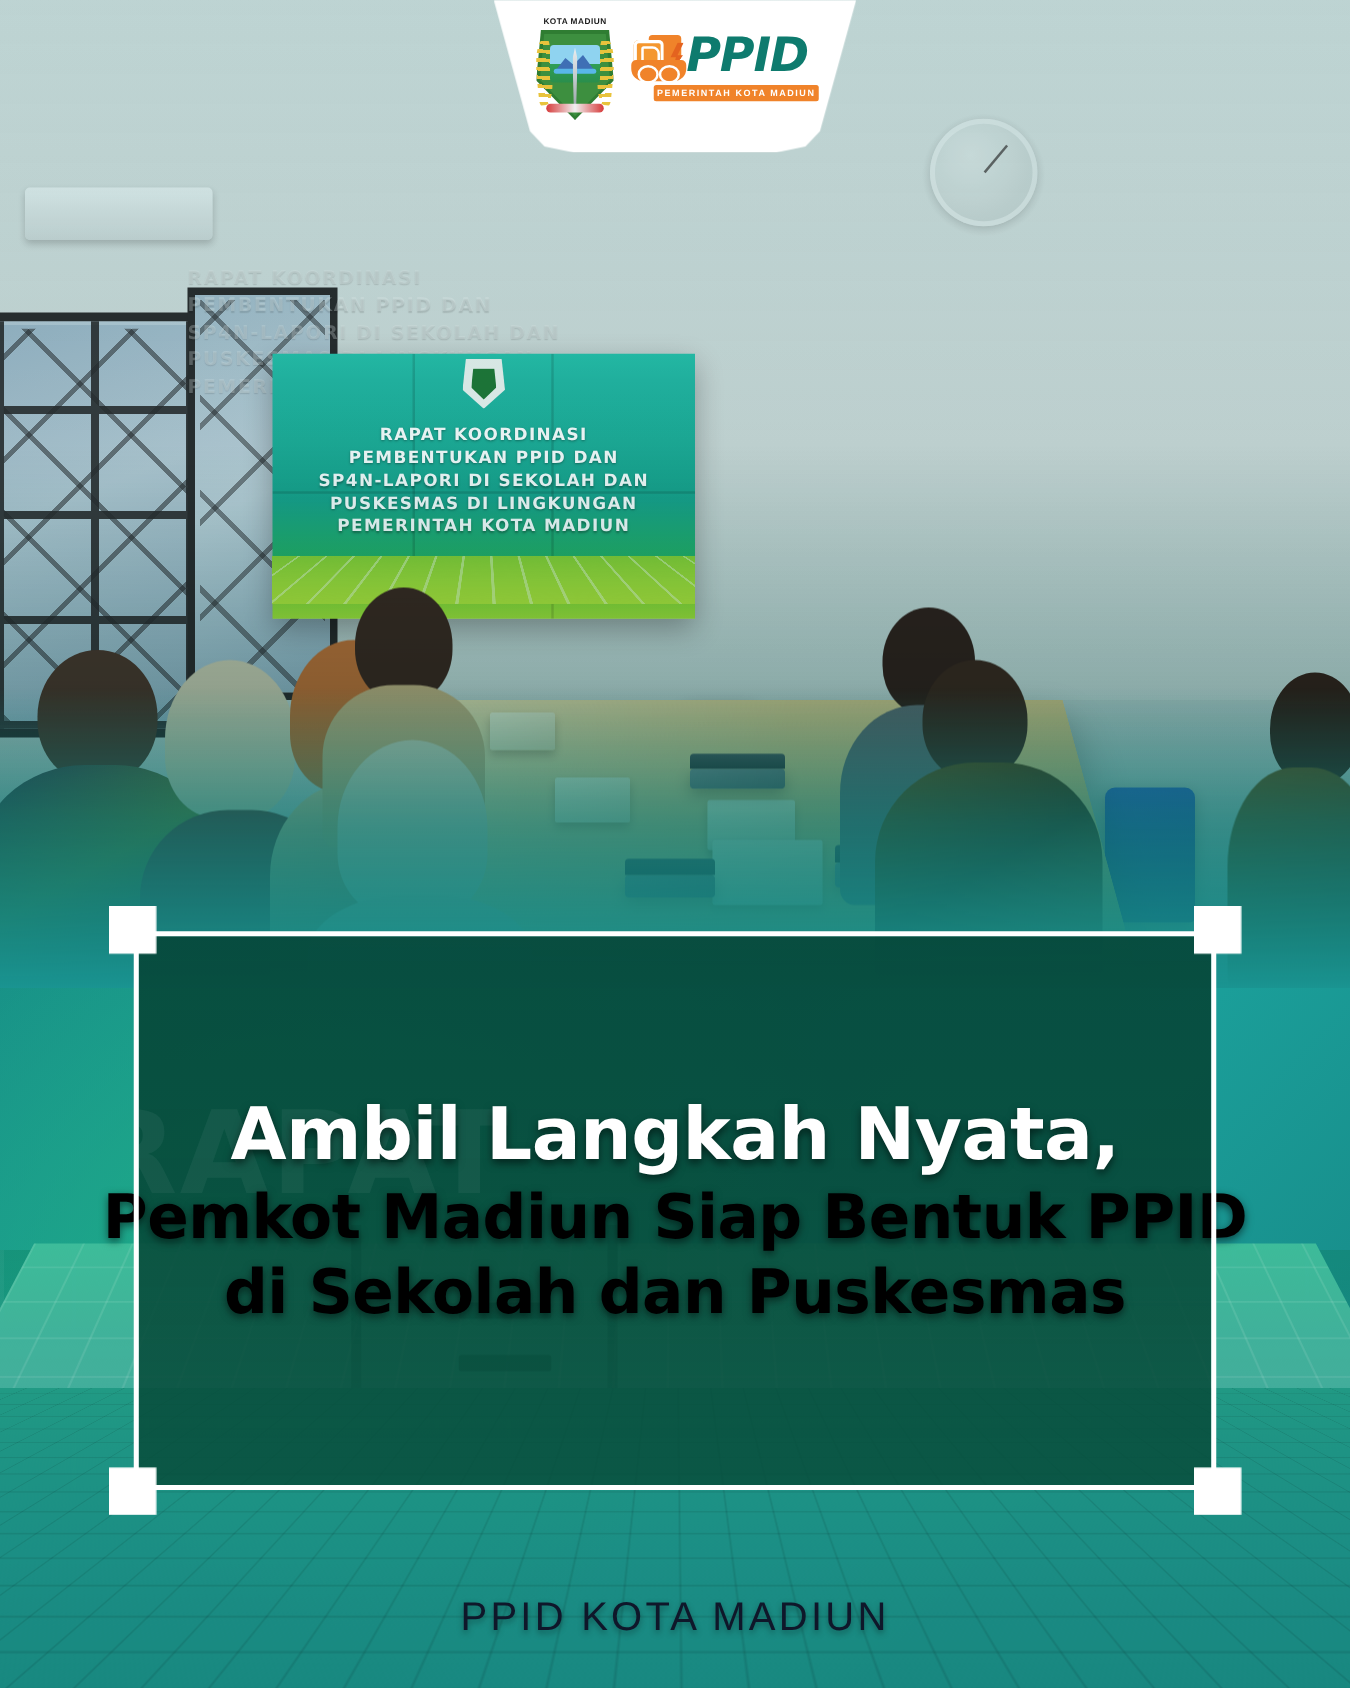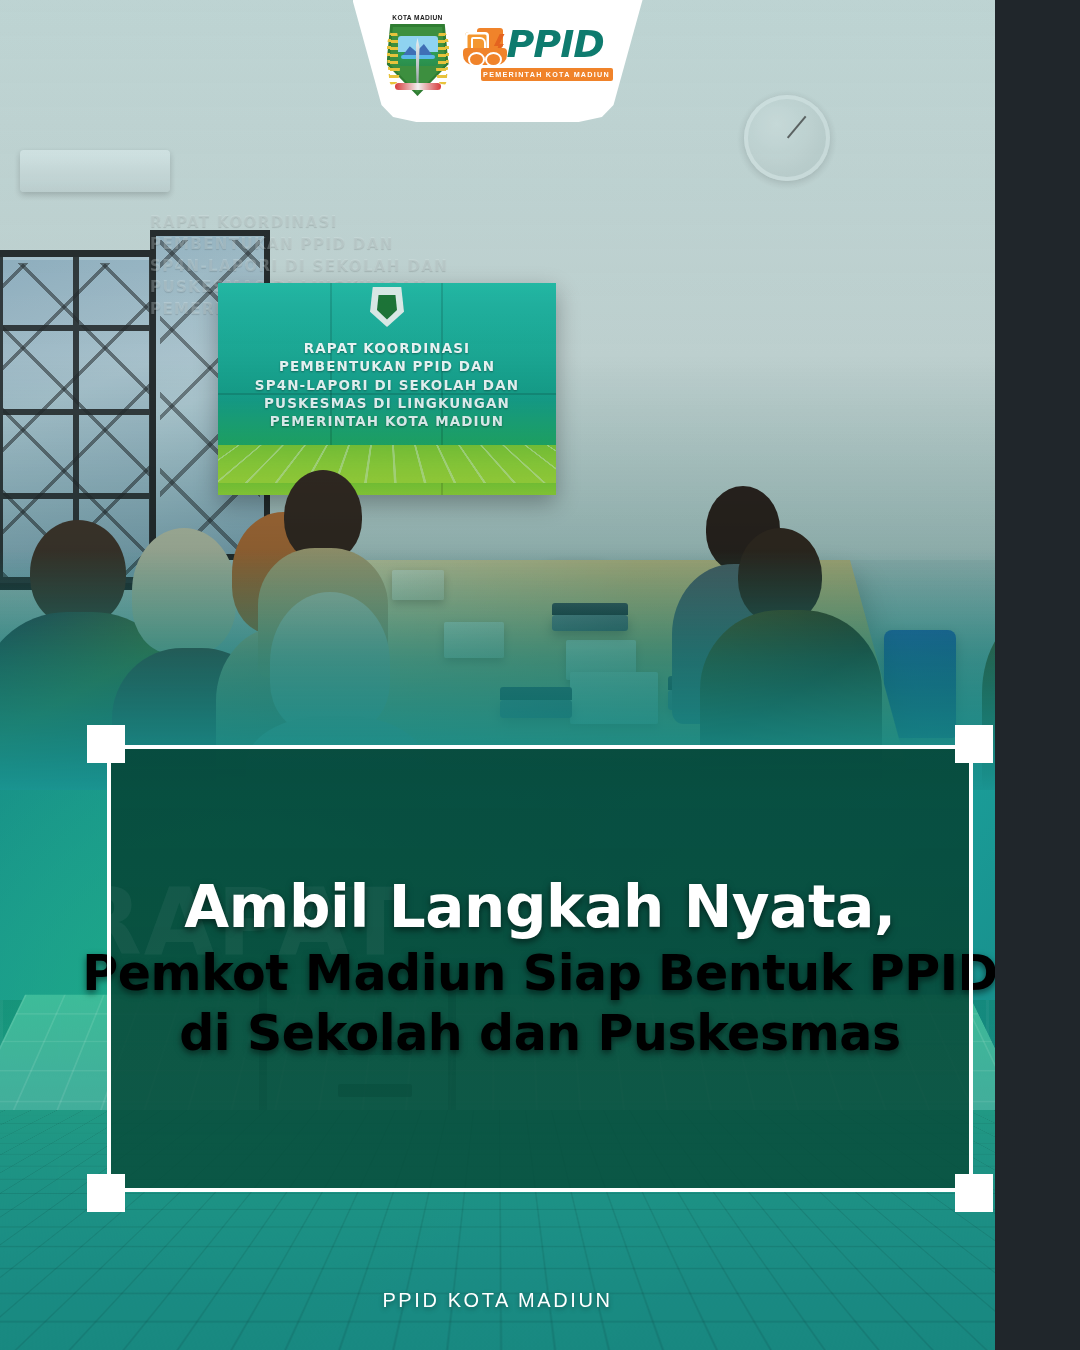--- a/index.html
+++ b/index.html
@@ -5,21 +5,21 @@
 <style>
   * { margin:0; padding:0; box-sizing:border-box; }
   html,body { background:#20262b; }
   body {
     font-family:"Liberation Sans", sans-serif;
     -webkit-font-smoothing:antialiased;
   }
 
   .poster {
     position:relative;
-    width:995px; height:1350px;
+    width:1080px; height:1350px;
     overflow:hidden;
     background:#159090;
   }
 
   
   .bg-base {
     position:absolute; inset:0;
     background:
       radial-gradient(ellipse 70% 55% at 22% 78%, #1fae86 0%, rgba(31,174,134,0) 62%),
       linear-gradient(135deg, #0f6f6d 0%, #18908e 40%, #1b9f9a 72%, #15807f 100%);
@@ -431,23 +431,23 @@
     text-shadow:0 3px 7px rgba(0,0,0,.55);
     white-space:nowrap;
   }
   .headline .l.white  { color:#ffffff; }
   .headline .l.yellow { color:#000000; font-size:49px; }
 
   
   .footer {
     position:absolute; left:0; right:0; bottom:38px;
     text-align:center;
-    color:#ffffff;
+    color:#0f172a;
     font-family:"Liberation Sans", sans-serif;
-    font-size:20px;
+    font-size:32px;
     font-weight:400;
     letter-spacing:2.6px;
     text-shadow:0 2px 5px rgba(0,0,0,.35);
   }
 </style>
 </head>
 <body>
 
 <div class="poster">
 

